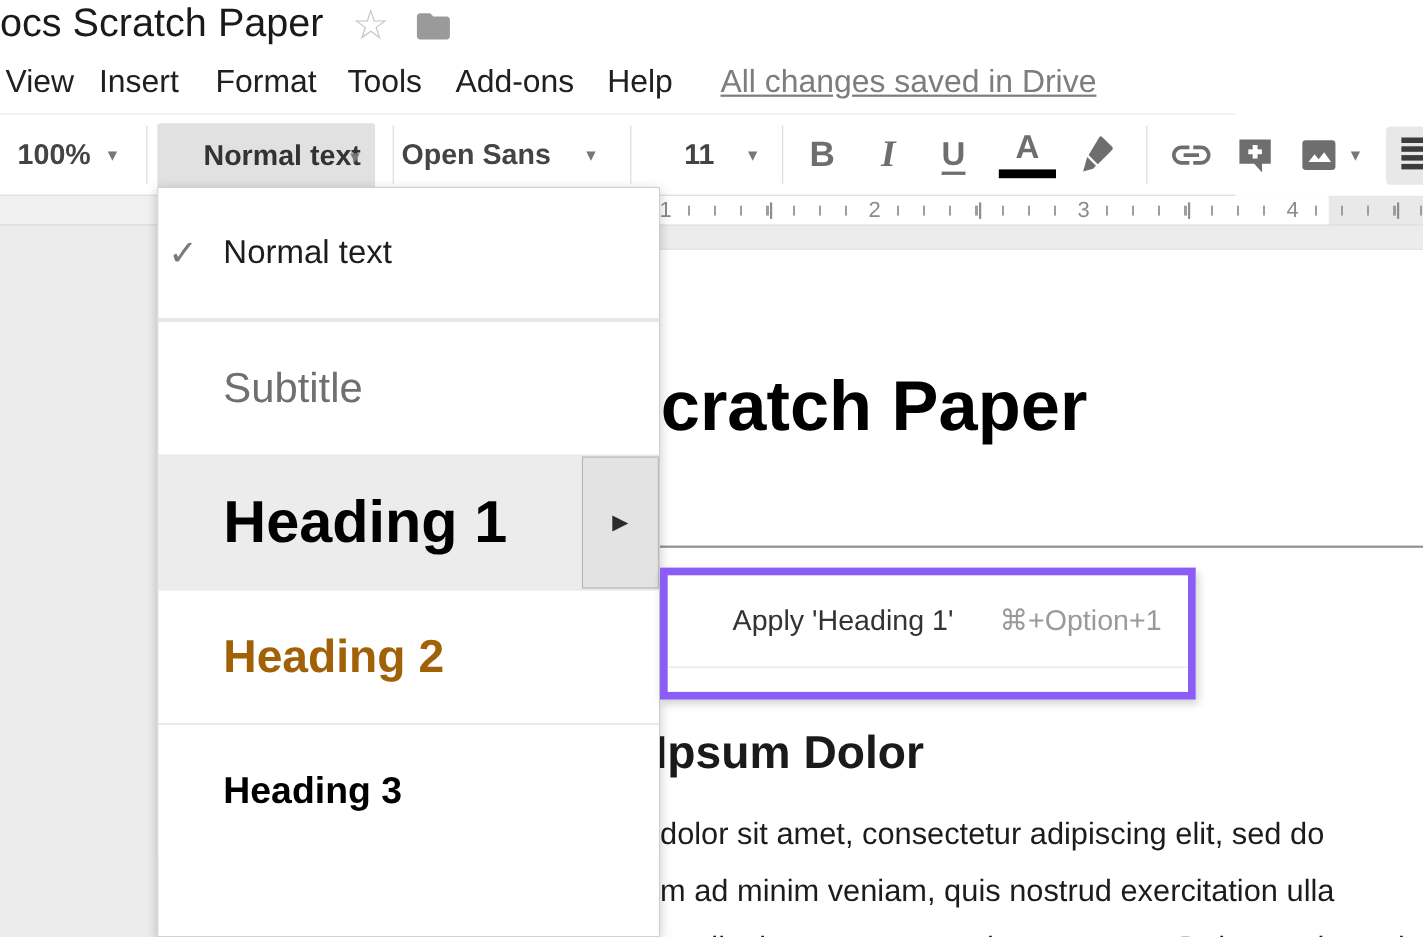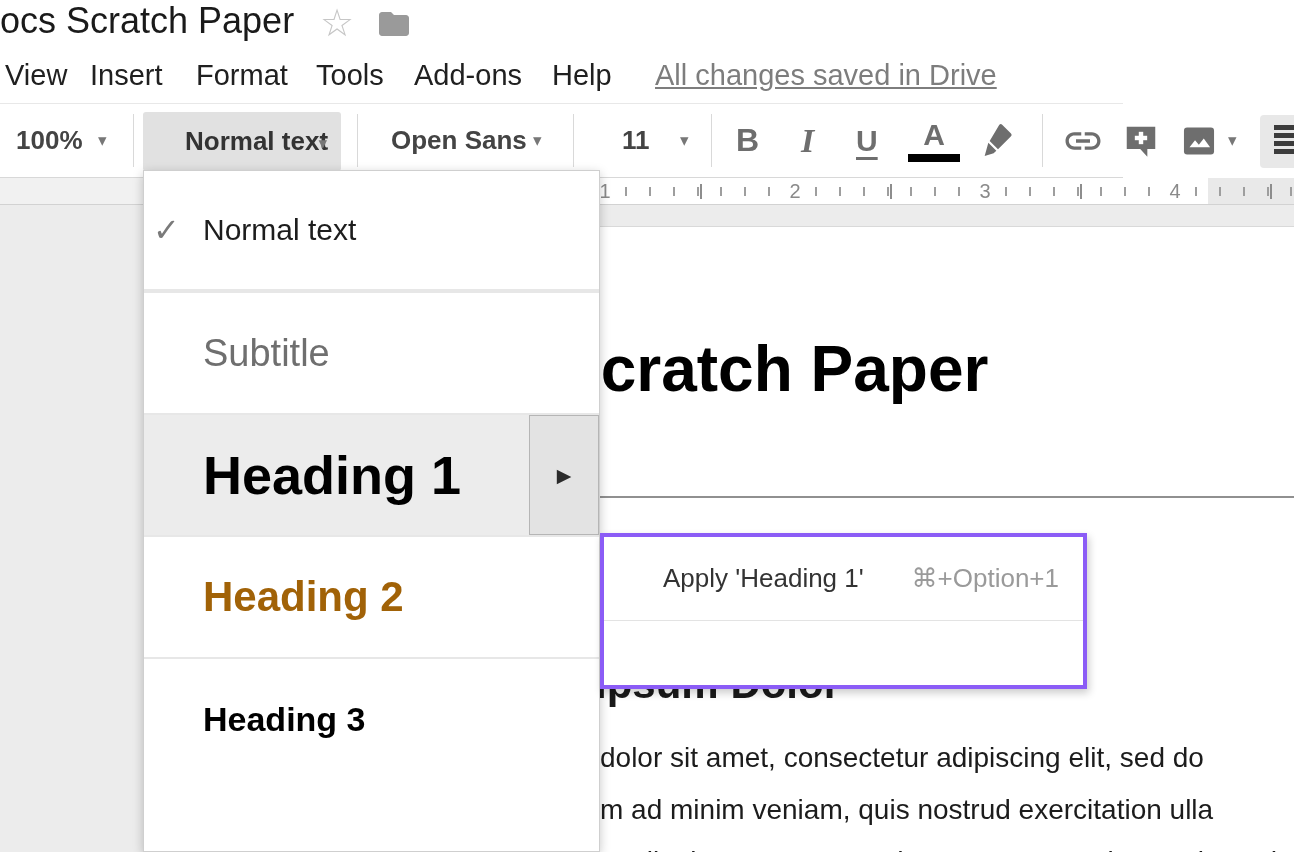--- a/index.html
+++ b/index.html
@@ -69,22 +69,22 @@
   .sm-subtitle { font-size:38px; color:#6f6f6f; }
   .sm-h1 { font-size:54px; font-weight:700; color:#000; }
   .sm-h2 { font-size:42px; font-weight:700; color:#a16207; }
   .sm-h3 { font-size:34px; font-weight:700; color:#000; }
   .sm-row.hovered { background:#ececec; }
   .sm-arrow-box { position:absolute; right:0; top:0; width:70px; height:120px; background:#e3e3e3;
                   border:1px solid #b5b5b5; display:flex; align-items:center; justify-content:center; }
   .sm-arrow-box .tri { font-size:19px; color:#2b2b2b; }
 
   
-  .submenu { position:absolute; left:600px; top:533px; width:487px; height:156px; background:#fff;
-             border:4px solid #8b5cf6; box-shadow:2px 4px 8px rgba(0,0,0,0.2); z-index:40; }
+  .submenu { position:absolute; left:600px; top:516px; width:487px; height:120px; background:#fff;
+             border:7px solid #8b5cf6; box-shadow:2px 4px 8px rgba(0,0,0,0.2); z-index:40; }
   .sub-item { display:flex; align-items:center; padding:0 24px 0 59px; }
   .sub-item-1 { height:83px; }
   .sub-divider { height:1px; background:#e3e3e3; }
   .sub-item-2 { height:67px; background:#ececec; }
   .sub-label { font-size:26px; color:#333; white-space:nowrap; }
   .sub-shortcut { margin-left:auto; font-size:26px; color:#9a9a9a; white-space:nowrap; }
 
   svg { display:block; }
 </style>
 </head>
@@ -142,21 +142,21 @@
         <span class="caret">▾</span>
       </div>
     <div class="tb-sep" style="left:133px;"></div>
 
     <div class="style-button">
       <span class="tb-label">Normal text</span>
       <span class="caret">▾</span>
     </div>
     <div class="tb-sep" style="left:357px;"></div>
 
-    <div class="tb" style="left:391px;">
+    <div class="tb" style="left:365px;">
         <span class="tb-label">Open Sans</span>
       </div>
     <div class="tb" style="left:533px;">
         <span class="caret">▾</span>
       </div>
     <div class="tb-sep" style="left:573px;"></div>
 
     <div class="tb" style="left:622px;">
         <span class="tb-label">11</span>
       </div>

